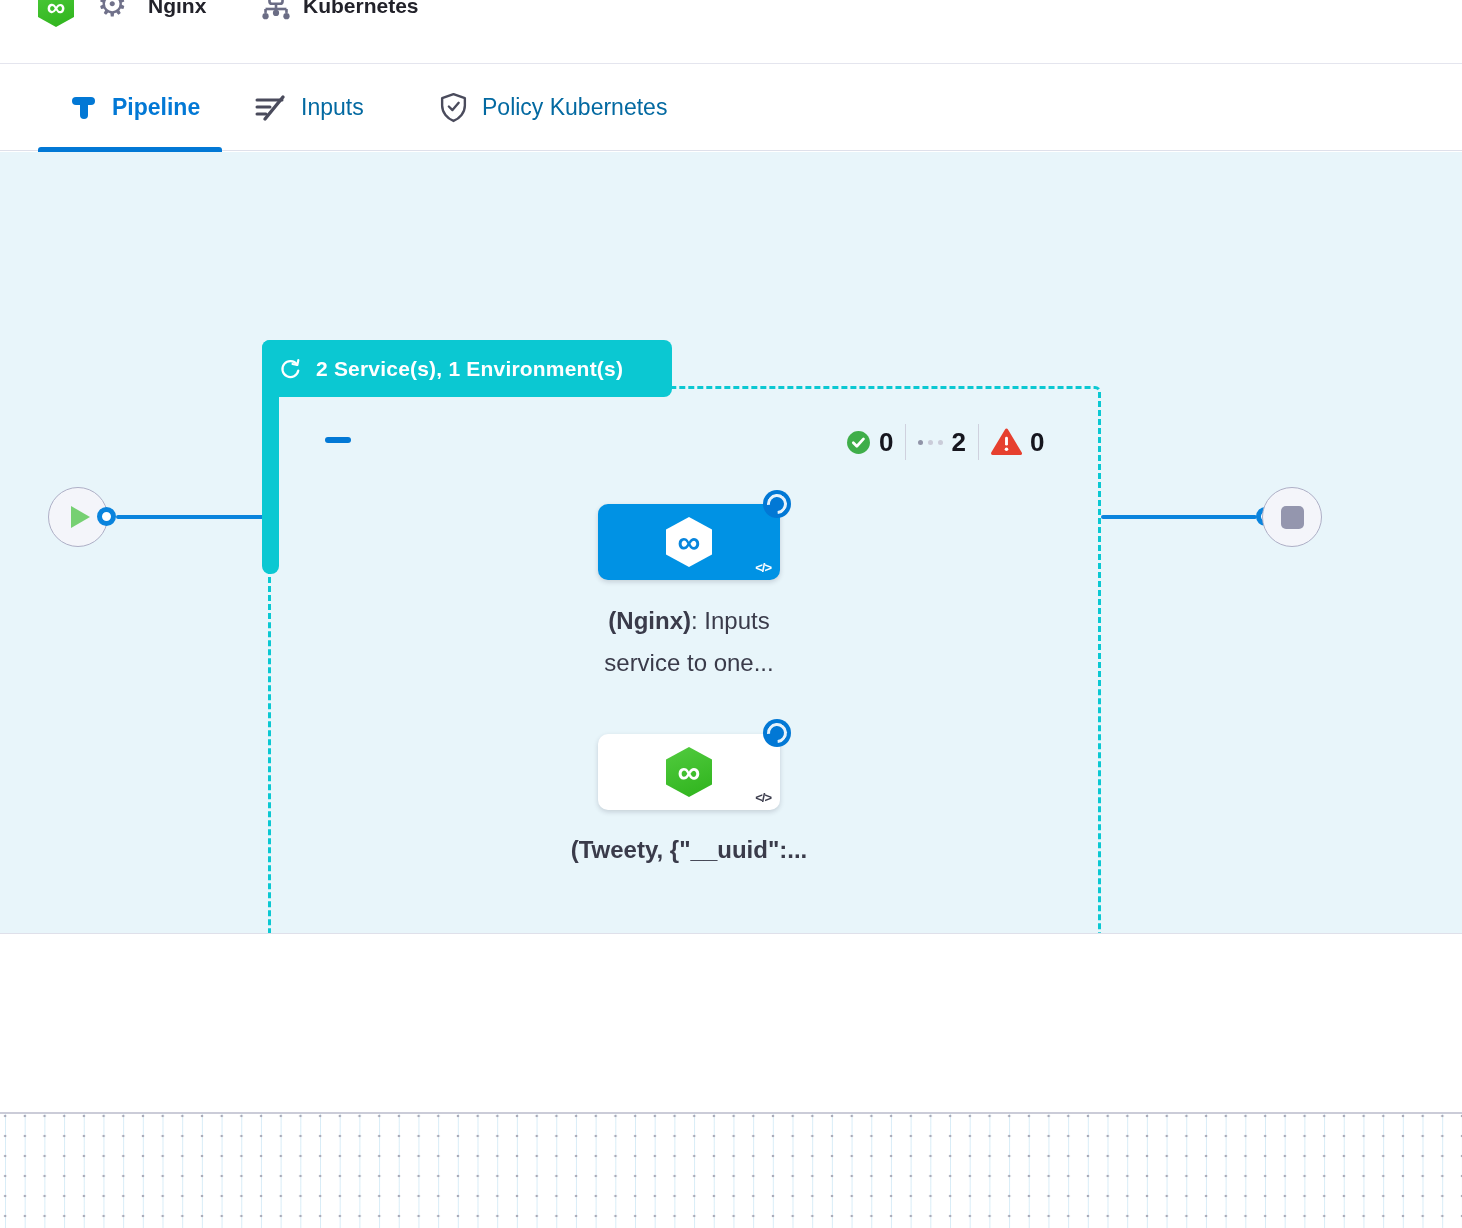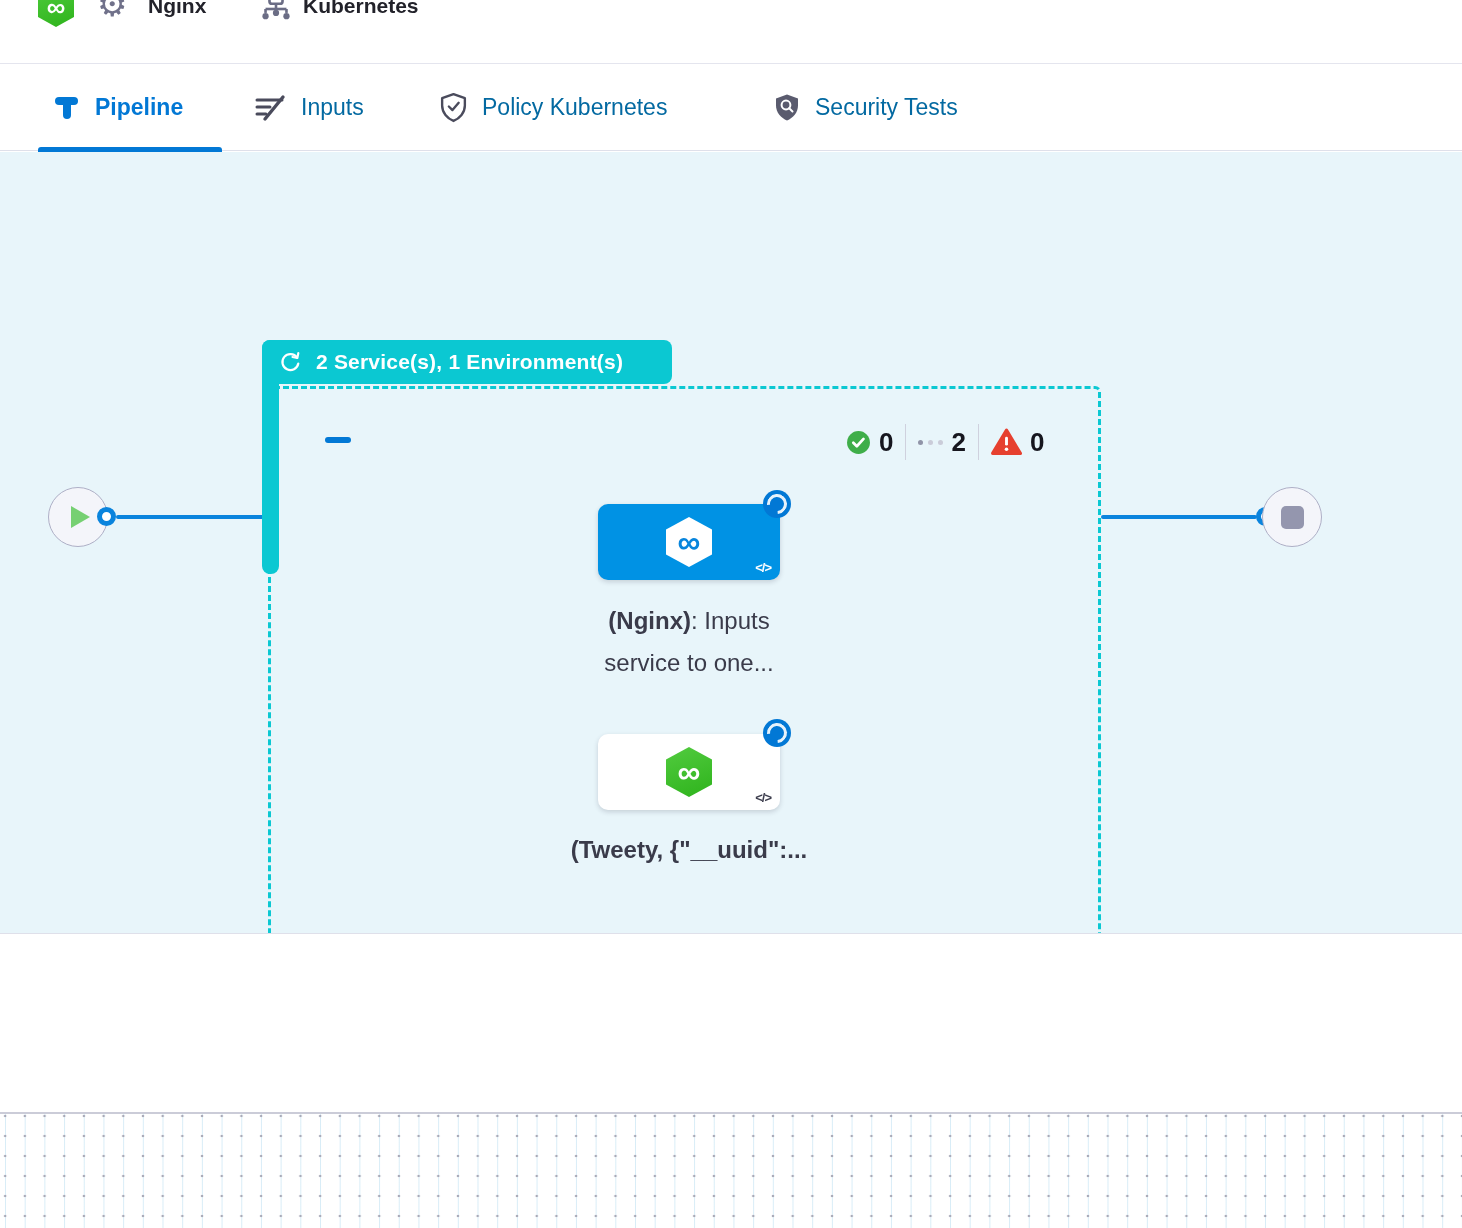--- a/index.html
+++ b/index.html
@@ -19,21 +19,21 @@
   .k8sicon { position:absolute; left:260px; top:-8px; }
   .hdr-env { position:absolute; left:303px; top:-6px; font-size:21px; font-weight:600; color:#22222a; }
 
   
   .tabbar { position:absolute; left:0; top:63px; width:1462px; height:88px; background:#fff;
             border-top:1px solid #e4e5ee; border-bottom:1px solid #dfe0ea; }
   .tab { position:absolute; top:0; height:87px; display:flex; align-items:center; gap:13px; cursor:pointer; }
   .tab .lbl { font-size:23px; color:#0369a1; }
   .tab.active .lbl { color:#0278d5; font-weight:bold; }
   .tab-underline { position:absolute; left:38px; top:83px; width:184px; height:5px; background:#0278d5; border-radius:3px 3px 0 0; }
-  .t-pipeline { left:51px; } .t-inputs { left:252px; } .t-policy { left:438px; } .t-security { left:772px; }
+  .t-pipeline { left:68px; } .t-inputs { left:252px; } .t-policy { left:438px; } .t-security { left:772px; }
 
   
   .canvas { position:absolute; left:0; top:152px; width:1462px; height:781px; background:#e8f5fa; }
 
   .node-circle { position:absolute; width:60px; height:60px; border-radius:50%;
                  background:#f4f5fa; border:1.5px solid #aeafc6; display:flex; align-items:center; justify-content:center; }
   .start-node { left:48px; top:335px; }
   .end-node { left:1262px; top:335px; }
   .play-tri { width:0; height:0; border-left:19px solid #76d072; border-top:11px solid transparent; border-bottom:11px solid transparent; margin-left:5px; }
   .stop-sq { width:23px; height:23px; background:#9496ae; border-radius:5px; }
@@ -41,21 +41,21 @@
   .edge { position:absolute; height:4px; background:#0a84dd; border-radius:2px; }
   .edge-left { left:116px; top:363px; width:148px; }
   .edge-right { left:1101px; top:363px; width:156px; }
   .port { position:absolute; width:19px; height:19px; border-radius:50%; background:#fff; border:5px solid #0a84dd; }
   .port-left { left:97px; top:355px; }
   .port-right { left:1256px; top:355px; }
 
   .dashed-box { position:absolute; left:268px; top:234px; width:833px; height:617px;
                 border:3px dashed #0bc8d2; border-radius:6px; }
   .teal-strip { position:absolute; left:262px; top:188px; width:17px; height:234px; background:#0bc8d2; border-radius:8px; }
-  .group-badge { position:absolute; left:262px; top:188px; width:410px; height:44px; background:#0bc8d2;
+  .group-badge { position:absolute; left:262px; top:188px; width:410px; height:57px; background:#0bc8d2;
                  border-radius:8px; display:flex; align-items:center; gap:14px; padding-left:15px; cursor:pointer; }
   .group-badge .btxt { color:#fff; font-size:21px; font-weight:600; letter-spacing:.2px; }
 
   .stage-hdr-minus { position:absolute; left:325px; top:285px; width:26px; height:6px; background:#0278d5; border-radius:3px; cursor:pointer; }
   .stage-title { position:absolute; left:368px; top:276px; font-size:23px; color:#6a6d86; }
   .status-row { position:absolute; left:846px; top:272px; height:36px; display:flex; align-items:center; }
   .status-num { font-size:26px; font-weight:600; color:#16161e; margin-left:8px; }
   .status-div { width:1px; height:36px; background:#cfd1de; margin:0 12px; }
   .run-dots { display:flex; gap:5px; align-items:center; }
   .run-dots i { width:5px; height:5px; border-radius:50%; }
@@ -151,30 +151,20 @@
     </div>
     <div class="tab t-policy">
       <span>
         <svg width="31" height="31" viewBox="0 0 30 30">
           <path d="M15 2 L26 6 V13 C26 20 21 25.5 15 28 C9 25.5 4 20 4 13 V6 Z" fill="none" stroke="#4a4b5c" stroke-width="2.3" stroke-linejoin="round"></path>
           <path d="M10.5 14 L14 17.5 L20 10.5" fill="none" stroke="#4a4b5c" stroke-width="2.3" stroke-linecap="round" stroke-linejoin="round"></path>
         </svg>
       </span>
       <span class="lbl">Policy Kubernetes</span>
     </div>
-    <div class="tab t-security">
-      <span>
-        <svg width="30" height="31" viewBox="0 0 30 30">
-          <path d="M15 2 L26 6 V13 C26 20 21 25.5 15 28 C9 25.5 4 20 4 13 V6 Z" fill="#5a5b6e"></path>
-          <circle cx="14" cy="12.5" r="4.4" fill="none" stroke="#fff" stroke-width="2"></circle>
-          <line x1="17.2" y1="15.8" x2="20.5" y2="19" stroke="#fff" stroke-width="2" stroke-linecap="round"></line>
-        </svg>
-      </span>
-      <span class="lbl">Security Tests</span>
-    </div>
     <div class="tab-underline"></div>
   </div>
 
   <div class="canvas">
 
     <div class="node-circle start-node">
       <div class="play-tri"></div>
     </div>
     <div class="edge edge-left"></div>
     <div class="port port-left"></div>

